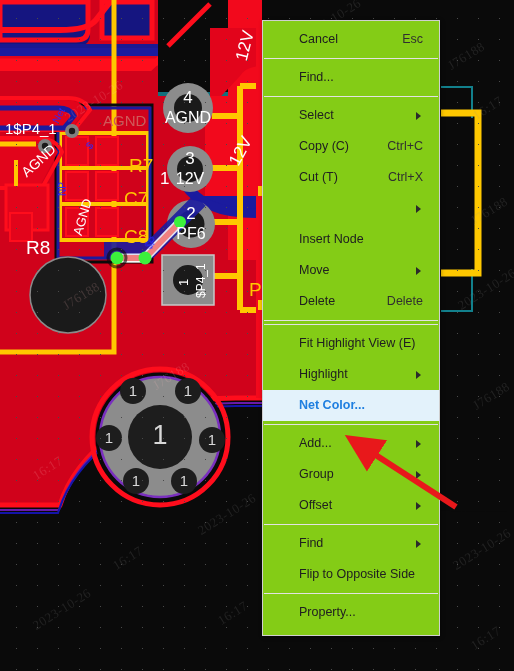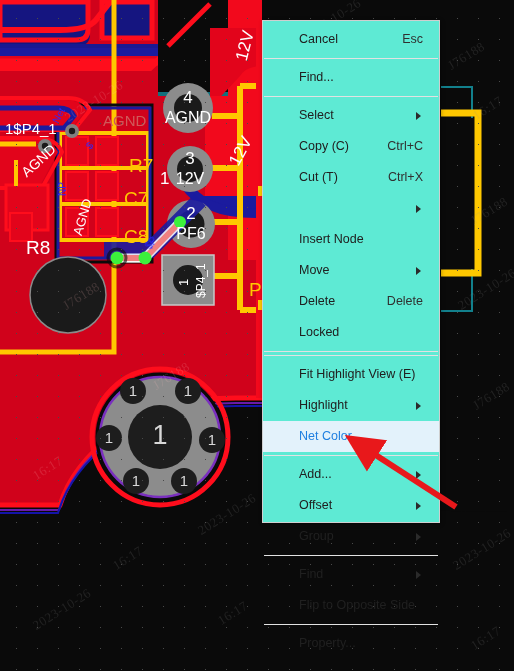--- a/index.html
+++ b/index.html
@@ -26,22 +26,22 @@
   .wm{
     position:absolute;color:rgba(150,150,150,0.17);
     font-size:13px;font-family:"Liberation Serif", serif;
     transform:rotate(-32deg);transform-origin:left top;
     white-space:nowrap;pointer-events:none;letter-spacing:0.5px;
   }
   .wm.onred{color:rgba(255,190,190,0.17);}
 
   
   #menu{
-    position:absolute;left:262px;top:20px;width:178px;height:503px;
-    background:#5eead4;
+    position:absolute;left:262px;top:20px;width:178px;height:616px;
+    background:#84cc16;
     border:1px solid #cfcfcf;
     box-shadow:1px 1px 4px rgba(0,0,0,0.35);
     box-sizing:border-box;
     padding:3px 0 4px 0;
   }
   .mi{
     position:relative;height:31px;line-height:31px;
     display:flex;align-items:center;
     padding:0 10px 0 36px;box-sizing:border-box;
     font-size:12.5px;color:#202020;cursor:default;
@@ -50,21 +50,21 @@
   .mi .lbl{flex:0 0 auto;}
   .mi .accel{margin-left:auto;font-size:12.5px;color:#303030;padding-right:6px;}
   .mi .arrow{
     margin-left:auto;width:0;height:0;
     border-left:5px solid #2b2b2b;
     border-top:4px solid transparent;
     border-bottom:4px solid transparent;
     margin-right:8px;
   }
   .mi.sel{background:#e3f2fb;}
-  .mi.sel .lbl{color:#1f7fe0;}
+  .mi.sel .lbl{color:#1f7fe0;font-weight:bold;}
   .sep{height:1px;background:#e2e2e2;margin:3px 1px;}
 
   
   #annot{position:absolute;left:0;top:0;width:514px;height:671px;pointer-events:none;}
 </style>
 </head>
 <body>
 
 <div id="root">
 
@@ -292,46 +292,43 @@
         <span class="lbl">Insert Node</span>
       </div>
       <div class="mi">
         <span class="lbl">Move</span>
         <span class="arrow"></span>
       </div>
       <div class="mi has-accel">
         <span class="lbl">Delete</span>
         <span class="accel">Delete</span>
       </div>
-      <div class="mi">
-        <span class="lbl">Locked</span>
-      </div>
       <div class="sep"></div>
       <div class="sep"></div>
       <div class="mi">
         <span class="lbl">Fit Highlight View (E)</span>
       </div>
       <div class="mi">
         <span class="lbl">Highlight</span>
         <span class="arrow"></span>
       </div>
       <div class="mi sel">
         <span class="lbl">Net Color...</span>
       </div>
       <div class="sep"></div>
       <div class="mi">
         <span class="lbl">Add...</span>
         <span class="arrow"></span>
       </div>
       <div class="mi">
+        <span class="lbl">Group</span>
+        <span class="arrow"></span>
+      </div>
+      <div class="mi">
         <span class="lbl">Offset</span>
-        <span class="arrow"></span>
-      </div>
-      <div class="mi">
-        <span class="lbl">Group</span>
         <span class="arrow"></span>
       </div>
       <div class="sep"></div>
       <div class="mi">
         <span class="lbl">Find</span>
         <span class="arrow"></span>
       </div>
       <div class="mi">
         <span class="lbl">Flip to Opposite Side</span>
       </div>

